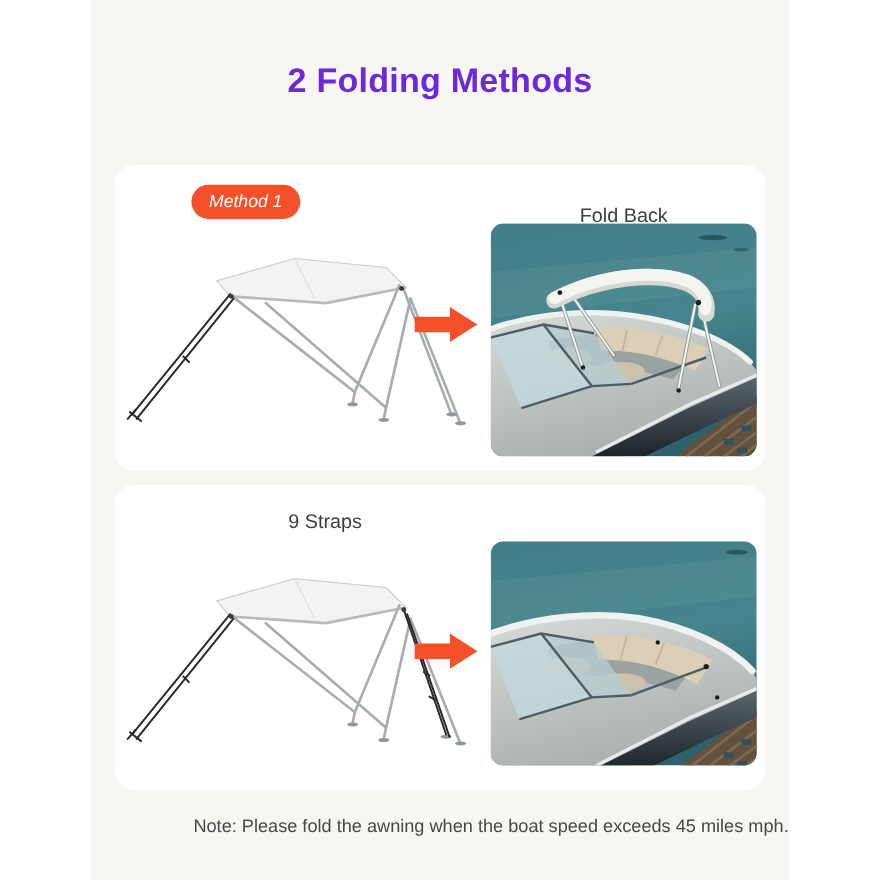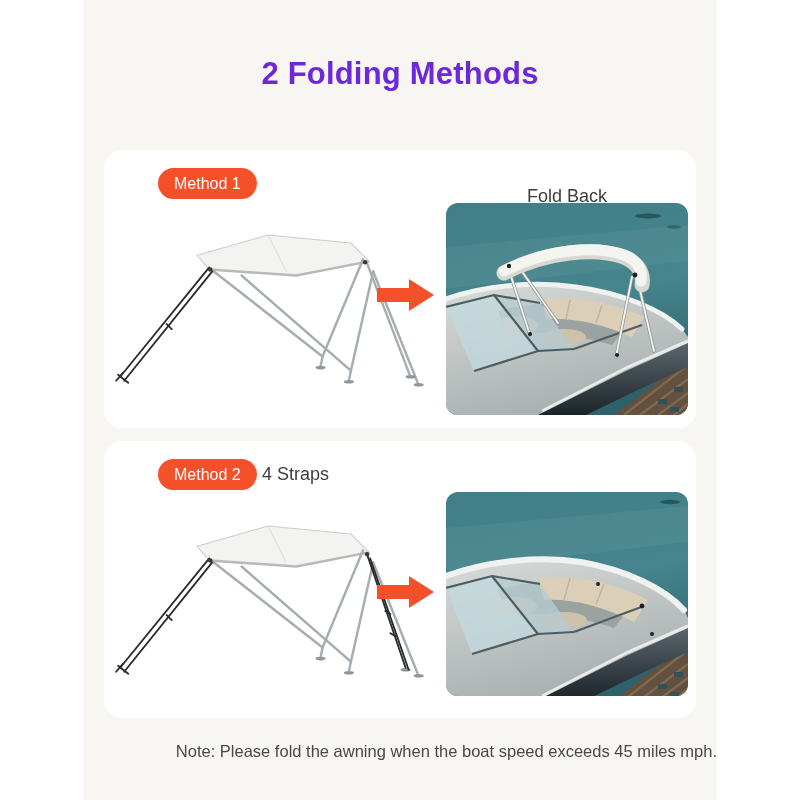--- a/index.html
+++ b/index.html
@@ -19,23 +19,23 @@
     text-align:center; font-size:31px; font-weight:bold;
     color:#6d28d9; letter-spacing:0.2px;margin-top:12px;
   }
   .card {
     position:absolute; left:104px; width:592px;
     background:#ffffff; border-radius:18px;
   }
   .card-1 { top:150px; height:278px; }
   .card-2 { top:441px; height:277px; }
   .method-pill {
-    position:absolute; left:54px; top:18px; height:31px;
+    position:absolute; left:70px; top:18px; height:31px;
     padding:0 16px; background:#f4512b; border-radius:16px;
-    color:#ffffff; font-size:16px; display:flex; align-items:center;
+    color:#ffffff; font-size:16px; display:flex; align-items:center;font-style:italic;
   }
   .method-desc {
     position:absolute; left:158px; top:18px; height:31px;
     line-height:31px; font-size:18px; color:#3d3d3d;
   }
   .result-label {
     position:absolute; left:342px; top:31px; width:242px; height:31px;
     line-height:31px; text-align:center; font-size:18px; color:#3d3d3d;
   }
   .drawing {
@@ -183,22 +183,21 @@
             <circle cx="189" cy="72" r="2.4"></circle>
           <circle cx="84" cy="131" r="2"></circle>
             <circle cx="171" cy="152" r="2"></circle>
         </g>
       </g>
     </svg>
   </div>
 </div>
 
 <div class="card card-2">
-  <div class="method-pill">Method 2</div>
-  <div class="method-desc">4 Straps</div>
+  <div class="method-desc">9 Straps</div>
 
   <svg class="drawing" viewBox="0 0 330 180">
     <path d="M88,28 L158,8 L240,16 L258,34 L186,48 L100,42 Z" fill="#f3f3f1" stroke="#cbcbc9" stroke-width="1"></path>
     <path d="M158,8 L176,44" stroke="#dddddb" stroke-width="1" fill="none"></path>
     <path d="M100,42 L186,48 L258,34" stroke="#b9b9b7" stroke-width="2.4" fill="none"></path>
     <g stroke="#a7adb0" stroke-width="2.4" stroke-linecap="round" fill="none">
       <path d="M102,42 L212,128 L252,32"></path>
       <path d="M132,48 L240,142 L262,44"></path>
       <path d="M262,44 L306,154"></path>
       <path d="M212,128 L210,138"></path>

